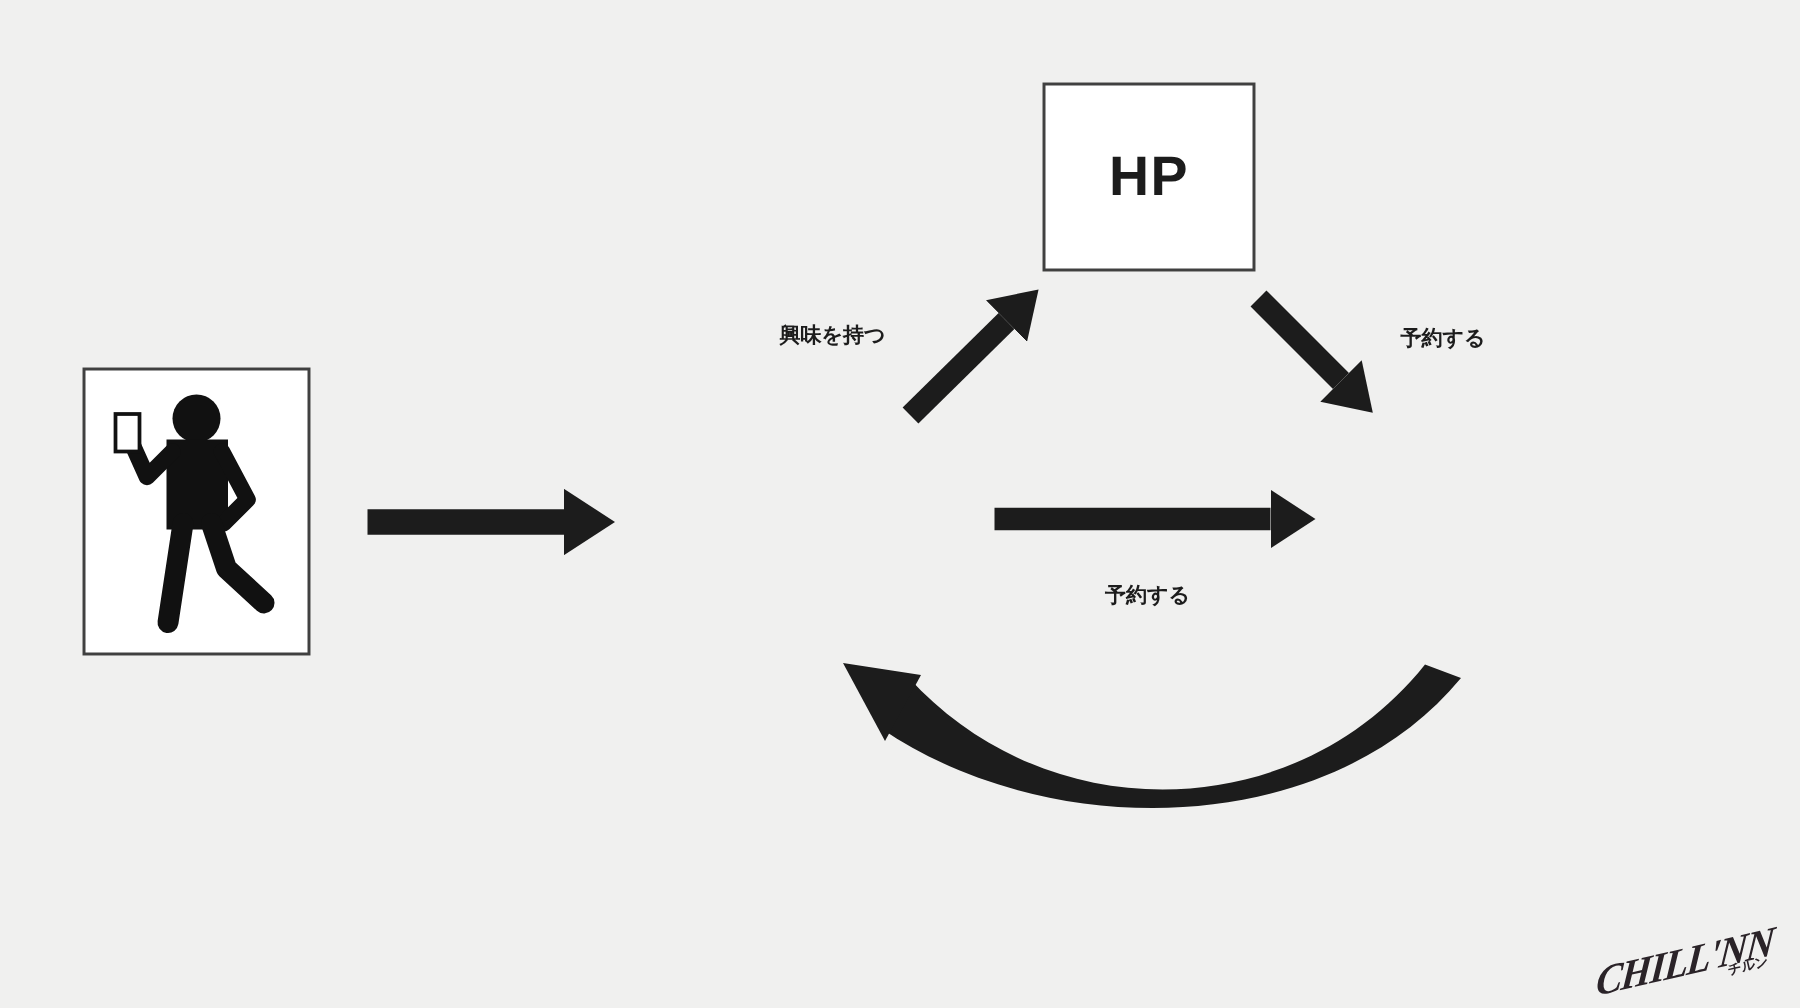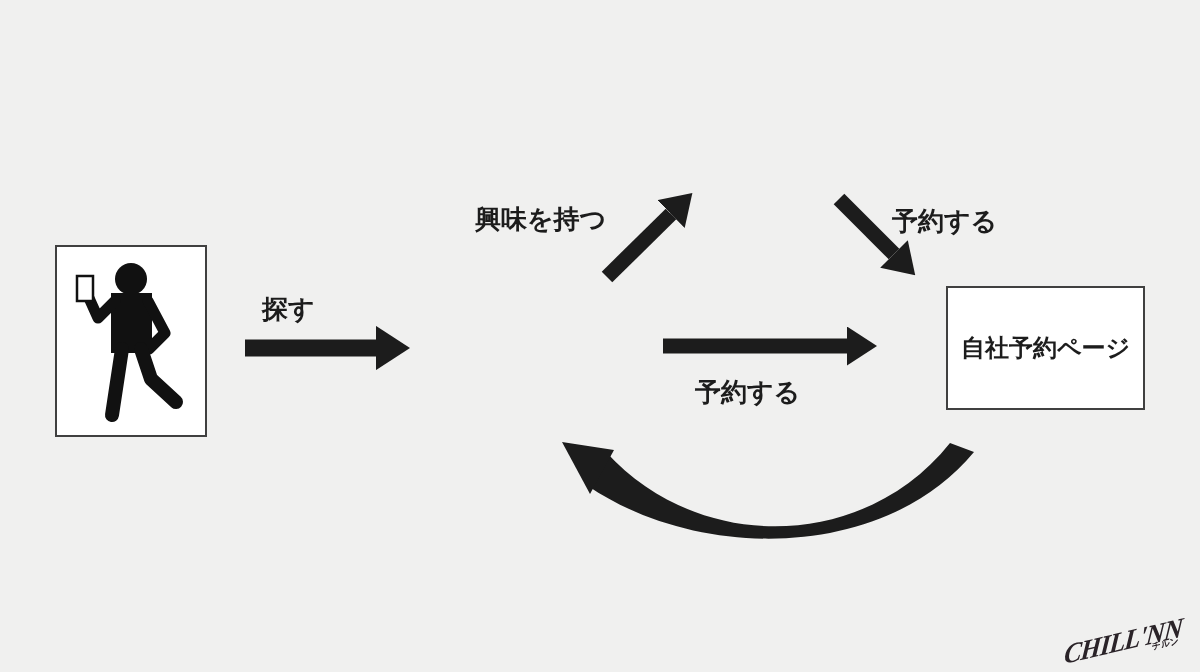--- a/index.html
+++ b/index.html
@@ -18,22 +18,22 @@
   }
   .node-label{font-weight:700;color:var(--ink);}
   .node-person{left:55px;top:245px;width:152px;height:192px;}
   .node-hp{left:695px;top:55px;width:142px;height:126px;}
   .node-hp .node-label{font-size:37px;letter-spacing:1px;}
   .node-sns{left:447px;top:286px;width:146px;height:124px;}
   .node-sns .node-label{font-size:37px;letter-spacing:1px;}
   .node-booking{left:946px;top:286px;width:199px;height:124px;}
   .node-booking .node-label{font-size:24px;}
   .edge-label{
-    position:absolute;font-weight:700;font-size:26px;color:var(--ink);
-    white-space:nowrap;
+    position:absolute;font-weight:700;font-size:14px;color:var(--ink);
+    text-align:center;white-space:nowrap;margin-top:13px;
   }
   .lbl-search{left:262px;top:292px;width:120px;}
   .lbl-interest{left:475px;top:202px;width:160px;}
   .lbl-reserve-hp{left:892px;top:204px;width:140px;}
   .lbl-reserve-sns{left:695px;top:375px;width:140px;}
   .lbl-share{left:687px;top:565px;width:160px;}
   .arrow{stroke:var(--ink);fill:none;}
   .arrow-fill{fill:var(--ink);stroke:none;}
   .logo{
     position:absolute;right:16px;bottom:14px;color:#2a2328;
@@ -74,27 +74,26 @@
       <circle cx="76" cy="34" r="16" fill="#111"></circle>
       <rect x="56" y="48" width="41" height="60" fill="#111"></rect>
       <path d="M 60 56 L 43 73 L 34 53" stroke="#111" stroke-width="11" stroke-linecap="round" stroke-linejoin="round" fill="none"></path>
       <path d="M 93 56 L 110 88 L 94 104" stroke="#111" stroke-width="11" stroke-linecap="round" stroke-linejoin="round" fill="none"></path>
       <path d="M 67 104 L 57 170" stroke="#111" stroke-width="14" stroke-linecap="round" fill="none"></path>
       <path d="M 86 104 L 96 134 L 121 157" stroke="#111" stroke-width="14" stroke-linecap="round" stroke-linejoin="round" fill="none"></path>
       <rect x="22" y="31" width="16" height="25" fill="#fff" stroke="#111" stroke-width="2.5"></rect>
     </svg>
   </div>
 
+  <div class="node node-hp">
+    <span class="node-label">HP</span>
+  </div>
 
 
-  <div class="node node-booking">
-    <span class="node-label">自社予約ページ</span>
-  </div>
 
-  <div class="edge-label lbl-search">探す</div>
   <div class="edge-label lbl-interest">興味を持つ</div>
   <div class="edge-label lbl-reserve-hp">予約する</div>
   <div class="edge-label lbl-reserve-sns">予約する</div>
 
   <div class="logo">
     <span class="logo-text">CHILL'NN</span>
     <span class="logo-sub">チルン</span>
   </div>
 
 </div>

